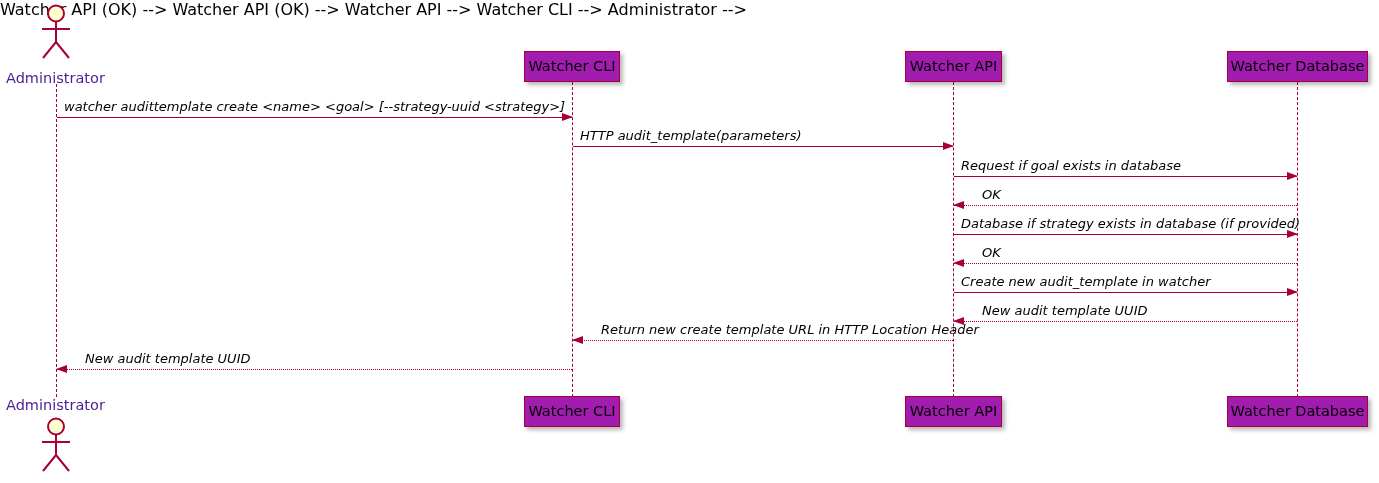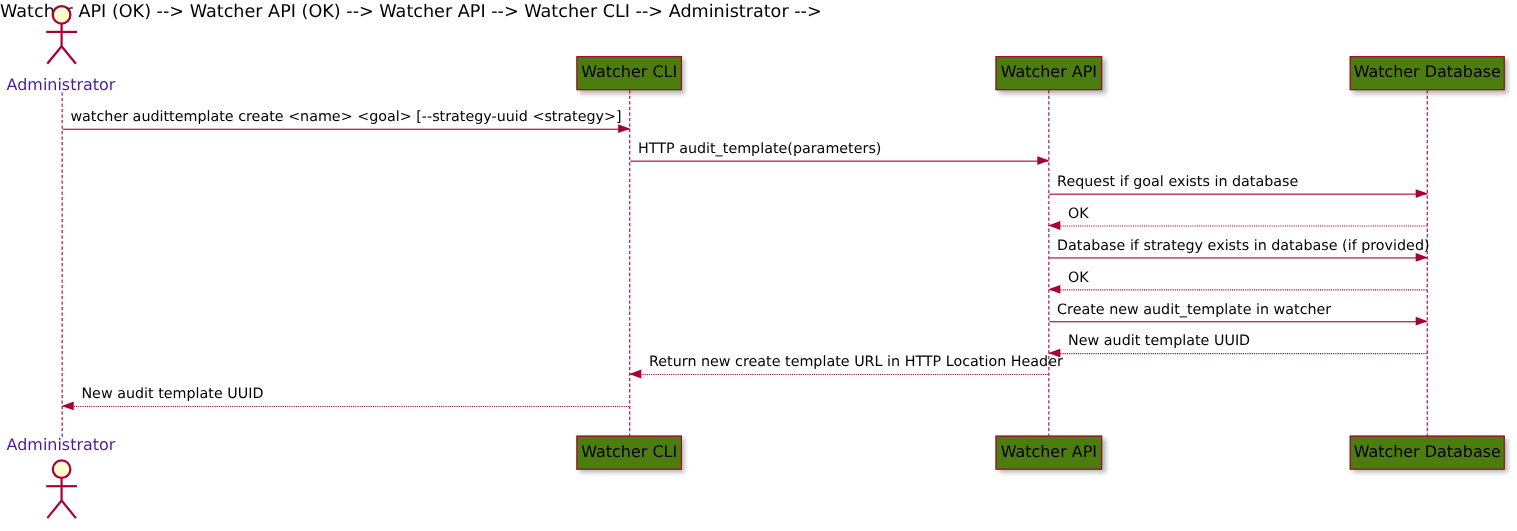--- a/index.html
+++ b/index.html
@@ -2,21 +2,21 @@
 <html><head>
 <meta charset="utf-8">
 <style>
   html,body{margin:0;padding:0;background:#ffffff;}
   body{width:1379px;height:483px;overflow:hidden;font-family:"DejaVu Sans","Liberation Sans",sans-serif;}
   #diagram{position:relative;width:1379px;height:483px;background:#ffffff;}
 
   
   .pbox{
     position:absolute;
-    background:#4d7c0f;
+    background:#a21caf;
     border:1.5px solid #A80036;
     box-shadow:3px 3px 4px rgba(0,0,0,0.28);
     color:#000000;
     font-size:14.5px;
     line-height:1;
     display:flex;align-items:center;justify-content:center;
     white-space:nowrap;
     box-sizing:border-box;
   }
 
@@ -47,24 +47,24 @@
     border-left:11px solid #A80036;
   }
   .msg.left .head{
     left:-1px;
     border-top:4.5px solid transparent;
     border-bottom:4.5px solid transparent;
     border-right:11px solid #A80036;
   }
   .msg .label{
     position:absolute;bottom:4px;
-    font-size:13px;color:#000000;white-space:nowrap;line-height:1;
+    font-size:13px;color:#000000;white-space:nowrap;line-height:1;font-style:italic;
   }
   .msg.right .label{left:7px;}
-  .msg.left  .label{left:17px;}
+  .msg.left  .label{left:28px;}
 </style>
 </head>
 <body>
 
 <div id="diagram">
 
   
   <div class="actor" id="actor-top" style="left:33px;top:4px;">
     <svg width="46" height="56" viewBox="0 0 46 56">
       <g style="filter:none">

